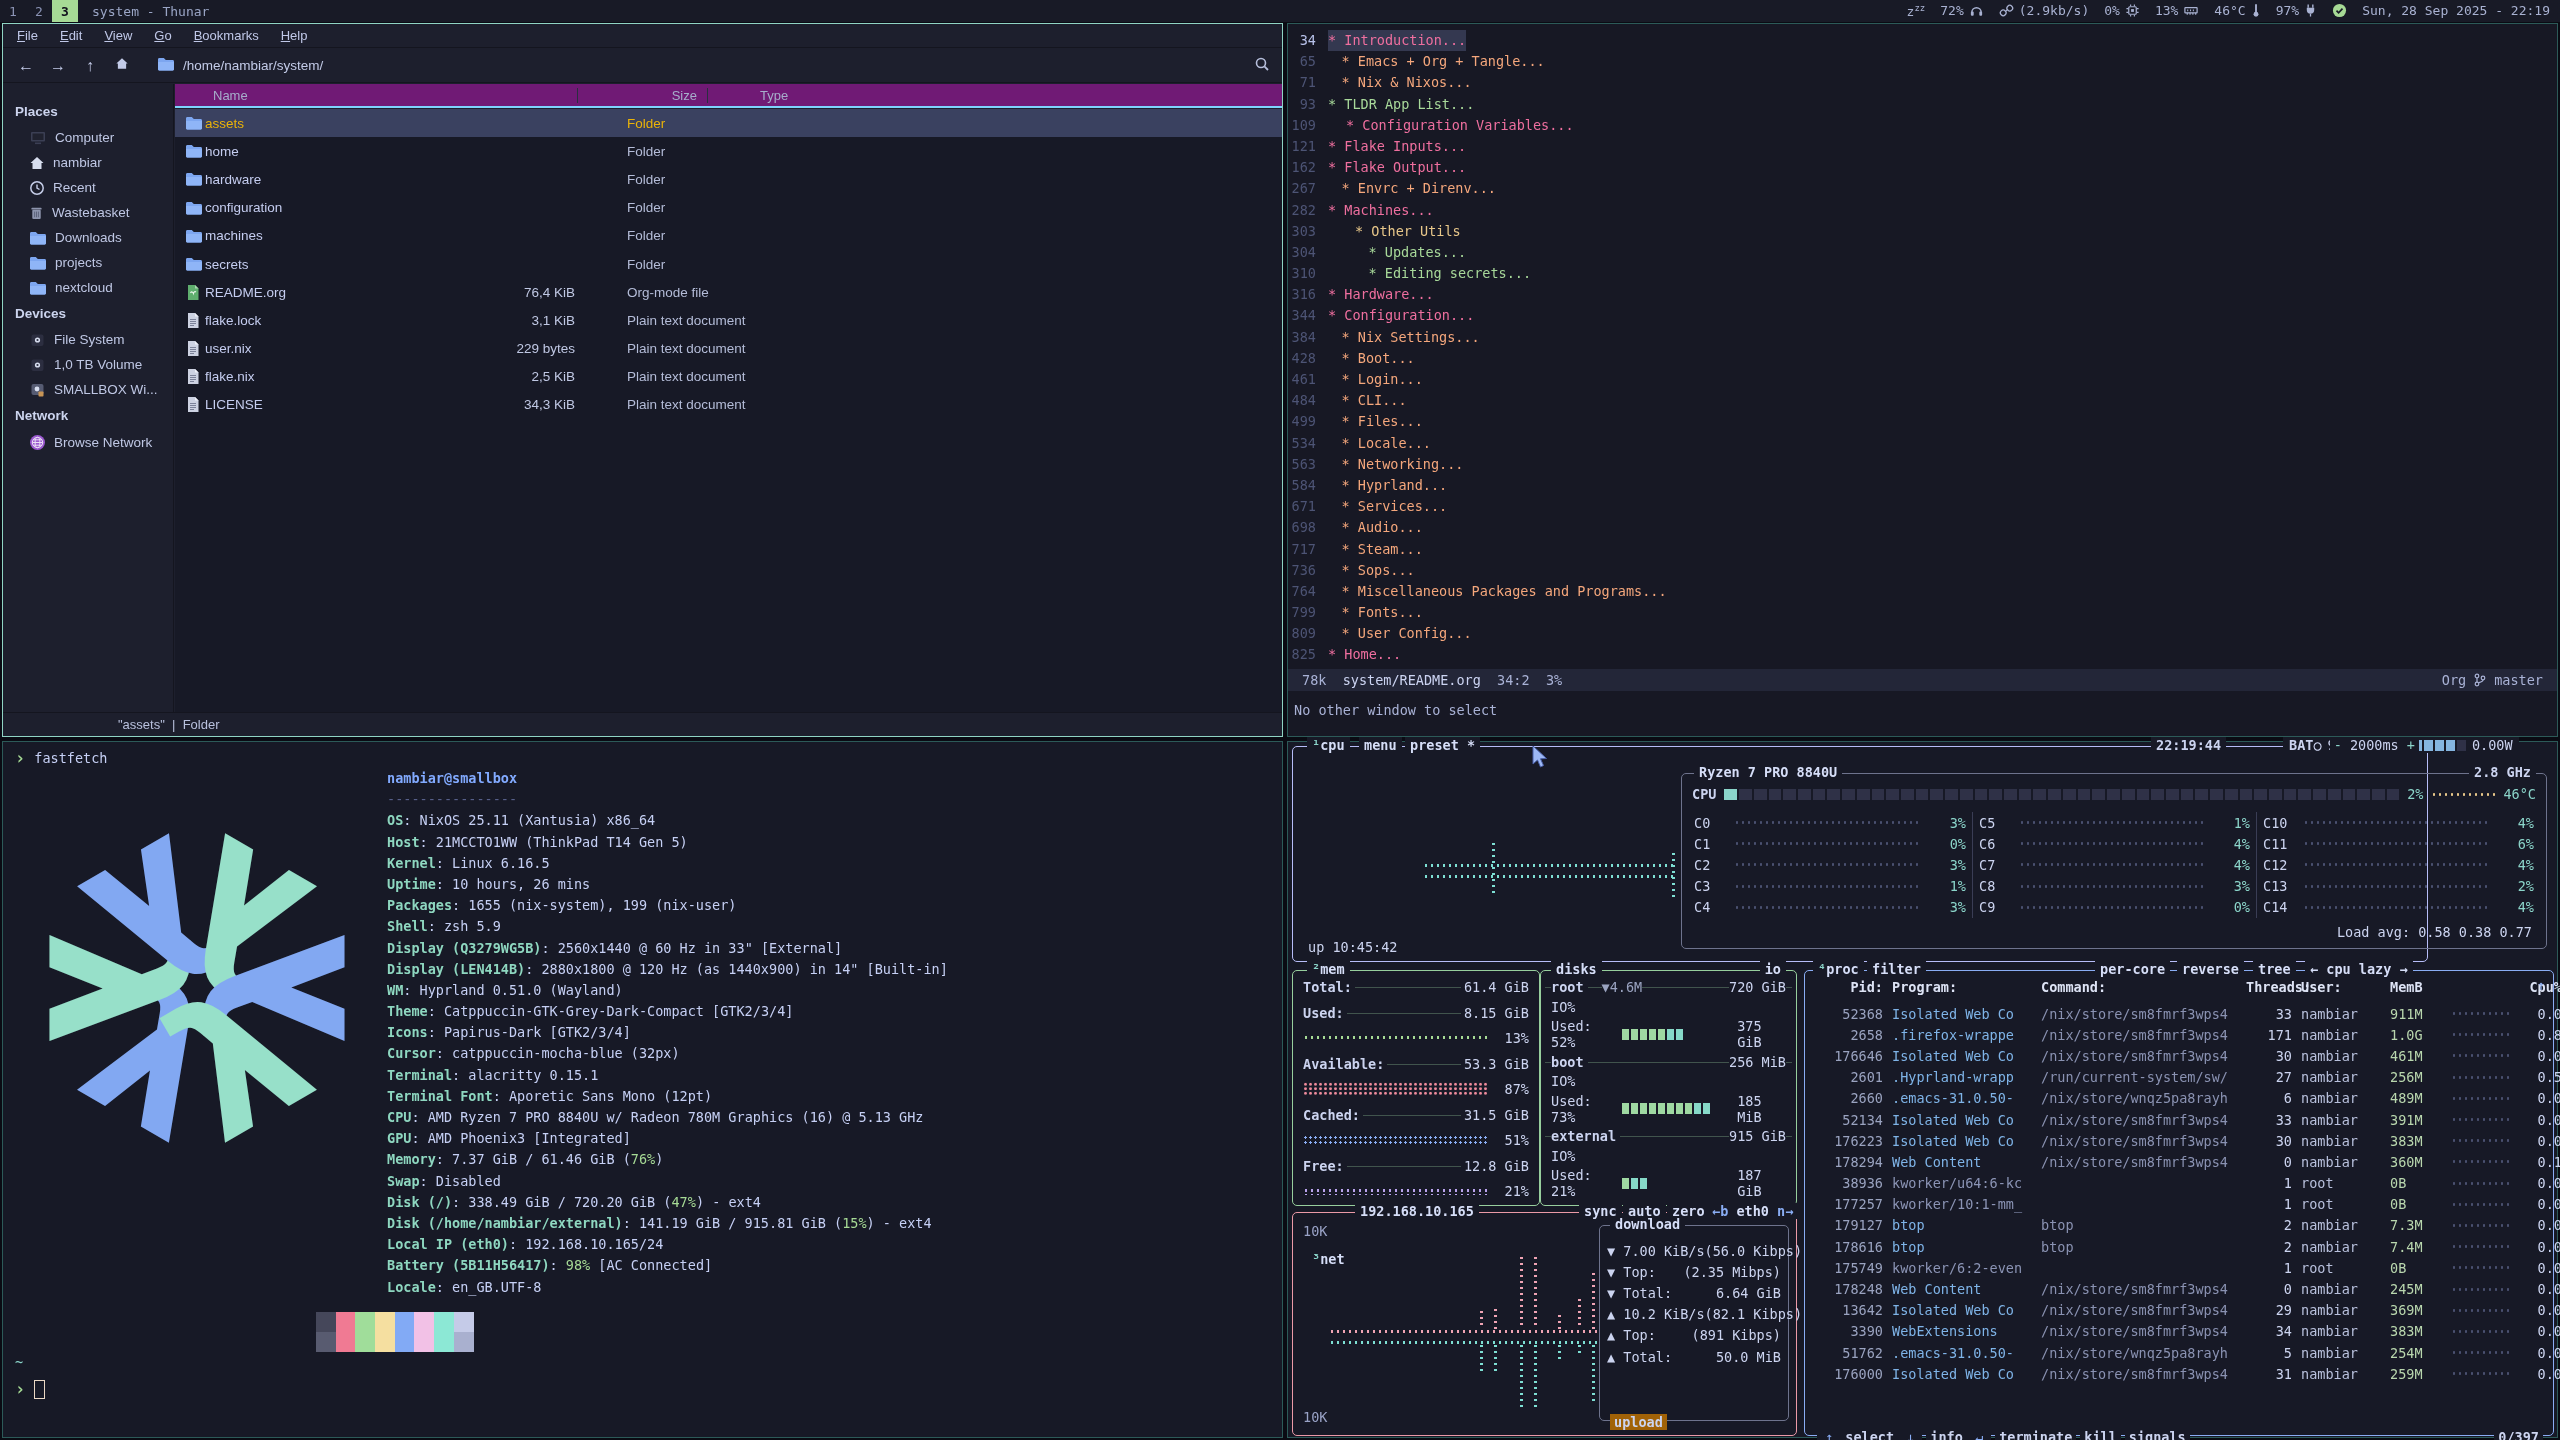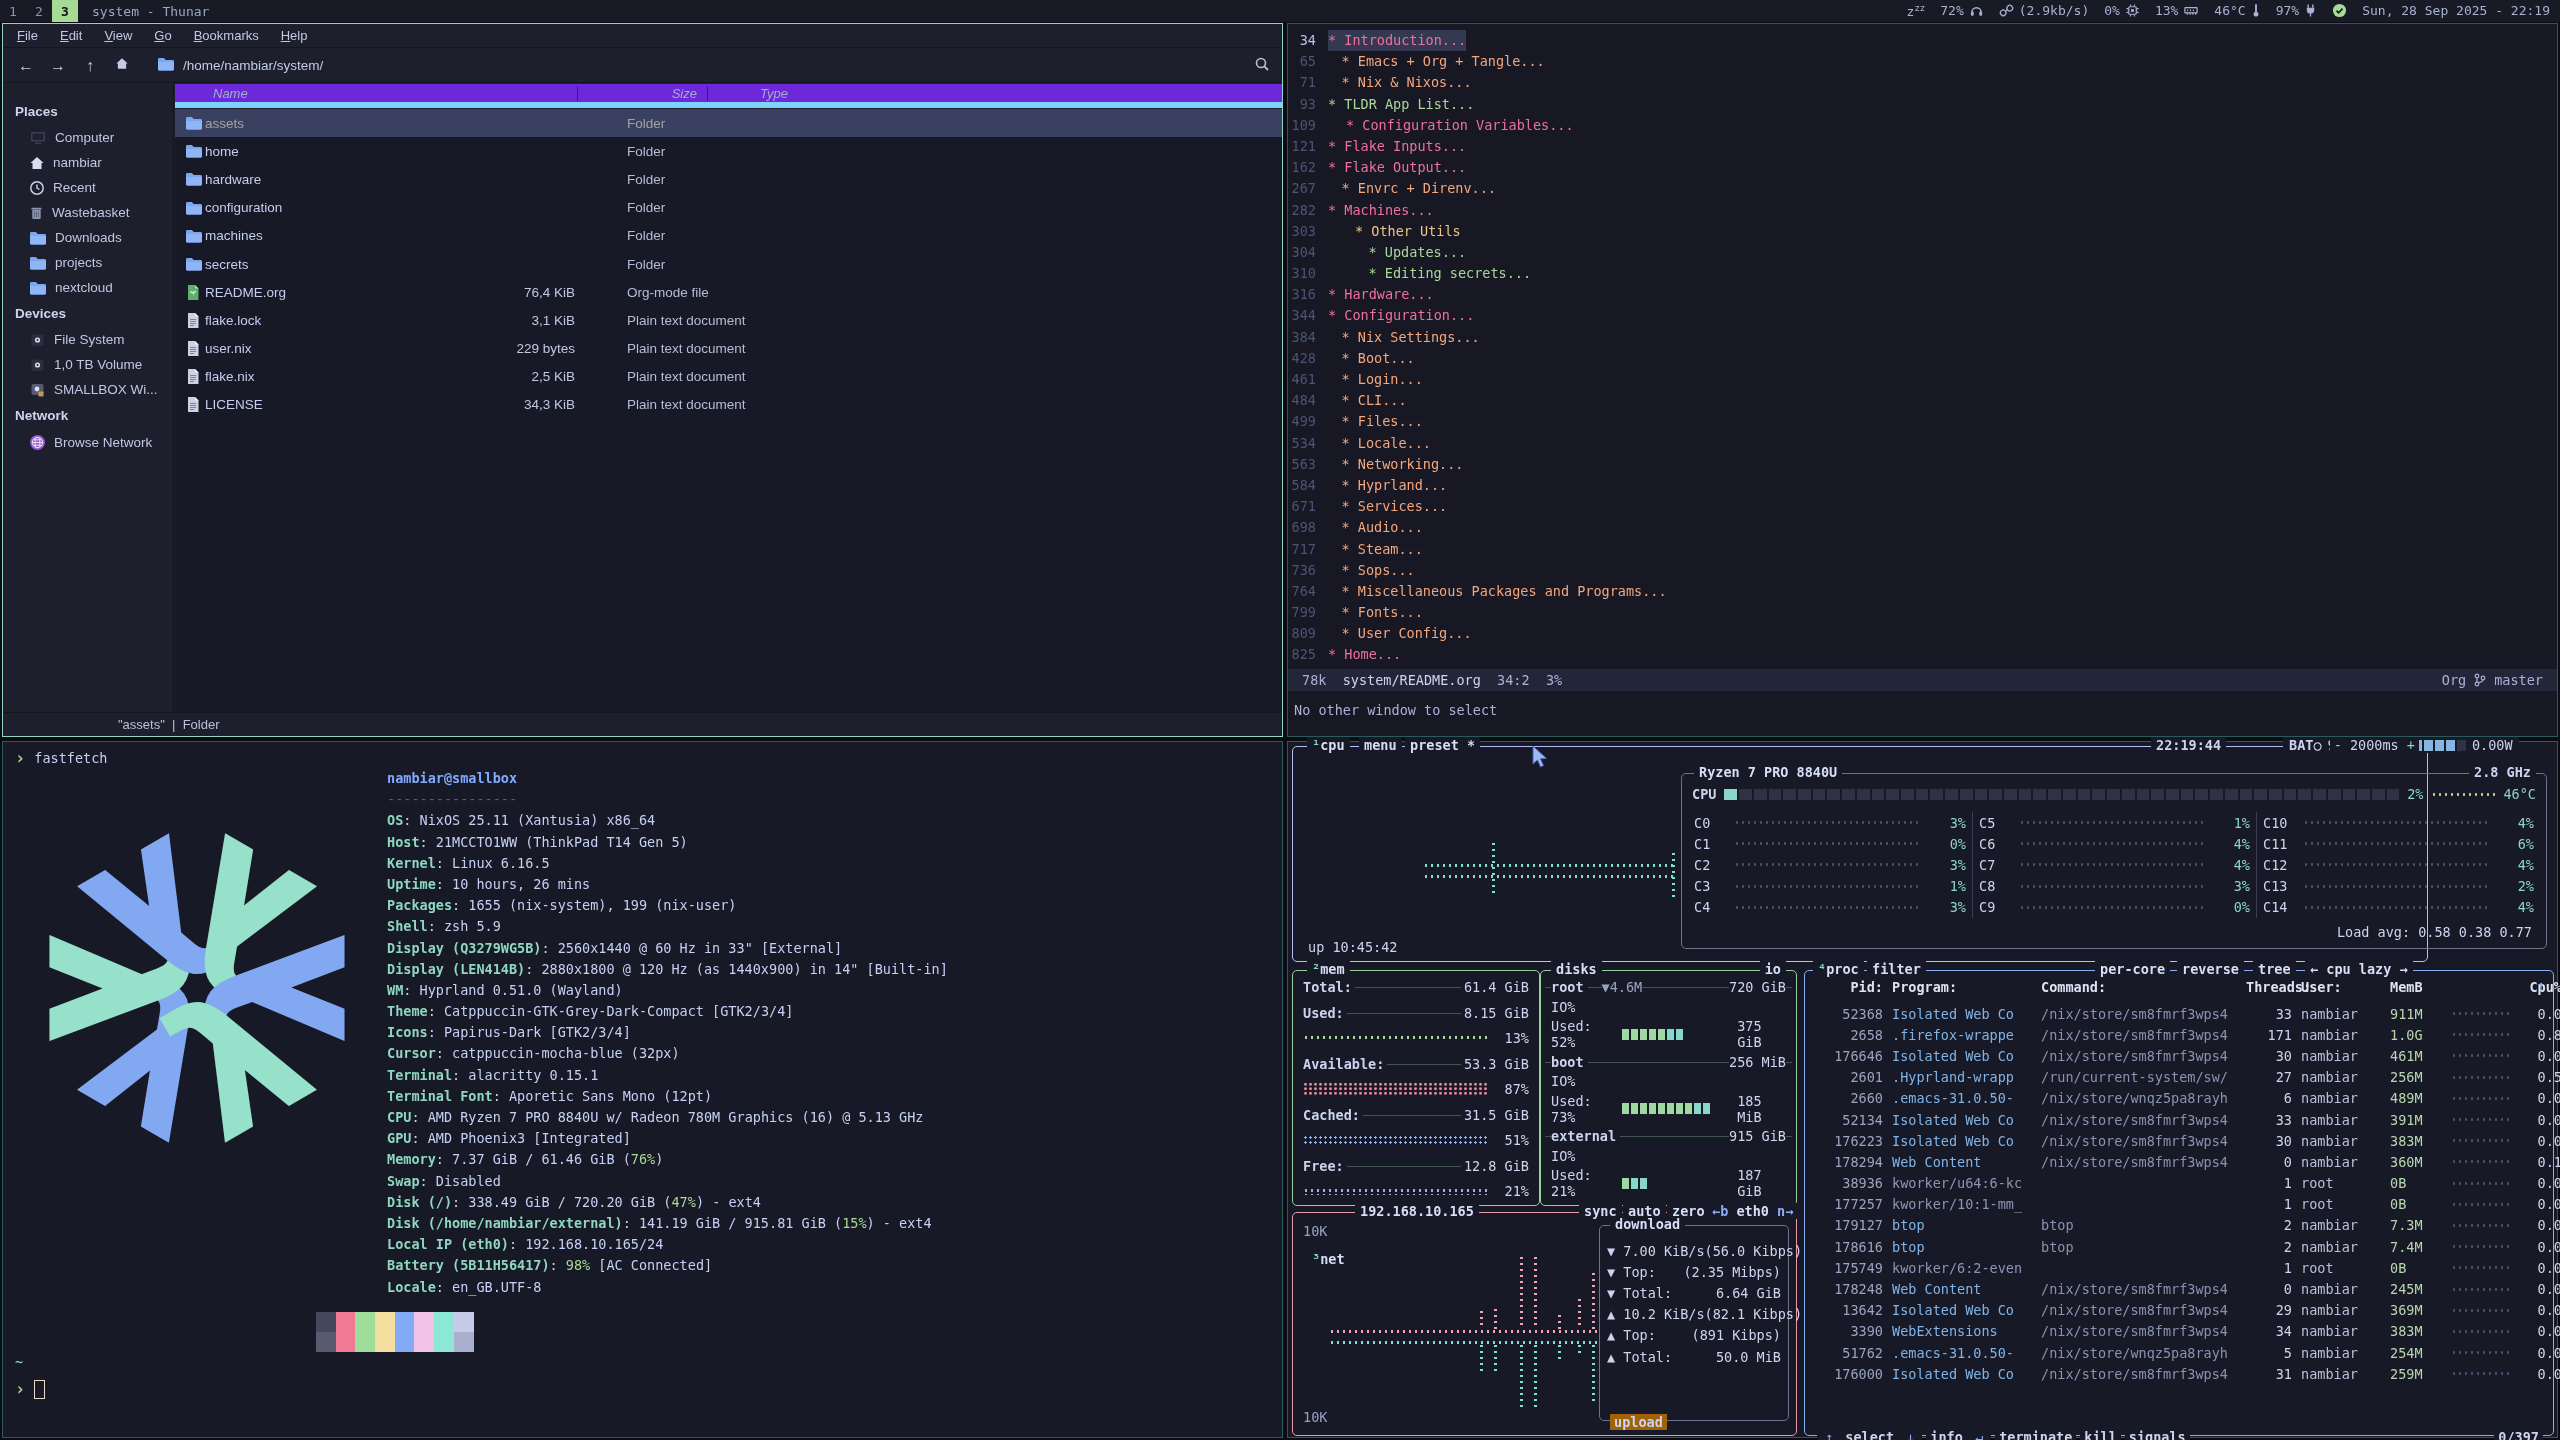--- a/index.html
+++ b/index.html
@@ -27,37 +27,37 @@
   #thunar { left:2px; top:23px; width:1281px; height:714px; background:#1d1f2d;
     font-family:"Liberation Sans", sans-serif; font-size:14px; color:#c5cdf0; }
   #menubar { position:absolute; left:0; top:0; width:100%; height:24px; display:flex; gap:22px;
     align-items:center; padding-left:14px; font-size:13px; color:#c0c8e8; border-bottom:1px solid #14151f;}
   #menubar span u { text-decoration:underline; }
   #toolbar { position:absolute; left:0; top:25px; width:100%; height:34px; display:flex; align-items:center;
     gap:10px; padding:0 12px; border-bottom:1px solid #14151f; color:#c3cbe8; }
   .navbtn { font-size:16px; width:22px; text-align:center; }
   #pathfield { display:flex; align-items:center; gap:8px; flex:1; padding-left:14px; font-size:13.5px; }
   #listheader { position:absolute; left:172px; top:60px; right:0; height:24px; display:flex; align-items:center;
-    font-size:13px; color:#a6aecb; border-bottom:6px solid #7dd3fc; background:#6d28d9;font-style:italic; }
+    font-size:13px; color:#a6aecb; border-bottom:2px solid #7dd3fc; background:#701a75; }
   #listheader .h-name { padding-left:38px; width:402px; }
   #listheader .h-size { width:120px; text-align:right; border-left:1px solid #2a2e40; }
   #listheader .h-type { padding-left:52px; border-left:1px solid #2a2e40; margin-left:10px; flex:1; }
   #sidebar { position:absolute; left:0; top:60px; bottom:24px; width:171px; background:#1d1f2d;
     border-right:1px solid #14151f; padding-top:14px; font-size:13.5px; }
   .side-title { font-weight:bold; color:#ccd4ee; padding:6px 0 6px 12px; }
   .side-item { display:flex; align-items:center; gap:8px; padding:4.5px 0 4.5px 26px; color:#bfc7e4; }
   .side-item svg { flex:0 0 auto; }
   #filelist { position:absolute; left:172px; top:85px; right:0; bottom:24px; background:#171926; }
   .frow { display:flex; align-items:center; height:28.2px; font-size:13.5px; }
   .frow.selected { background:#3a4160; }
   .frow .ficon { width:30px; padding-left:10px; display:flex; align-items:center; }
   .frow .fname { width:250px; }
   .frow .fsize { width:120px; text-align:right; color:#c0c8e4; }
   .frow .ftype { padding-left:52px; color:#b4bcd8; }
-  .frow.selected .ftype, .frow.selected .fname { color:#a3a3a3; }
+  .frow.selected .ftype, .frow.selected .fname { color:#eab308; }
   #thunar-status { position:absolute; left:0; bottom:0; width:100%; height:24px; display:flex; align-items:center;
     padding-left:115px; font-size:13px; color:#b8c0dd; border-top:1px solid #14151f; background:#1d1f2d; white-space:pre; }
 
   
   #emacs { left:1287px; top:23px; width:1271px; height:714px; background:#171824; font-size:13.5px; }
   #org-lines { position:absolute; left:0; top:6px; right:0; }
   .oline { height:21.2px; line-height:21.2px; white-space:pre; position:relative; }
   .lnum { display:inline-block; width:28px; text-align:right; color:#4d5475; }
   .lnum.cur { color:#b8c2ea; }
   .otext { position:absolute; top:0; }

